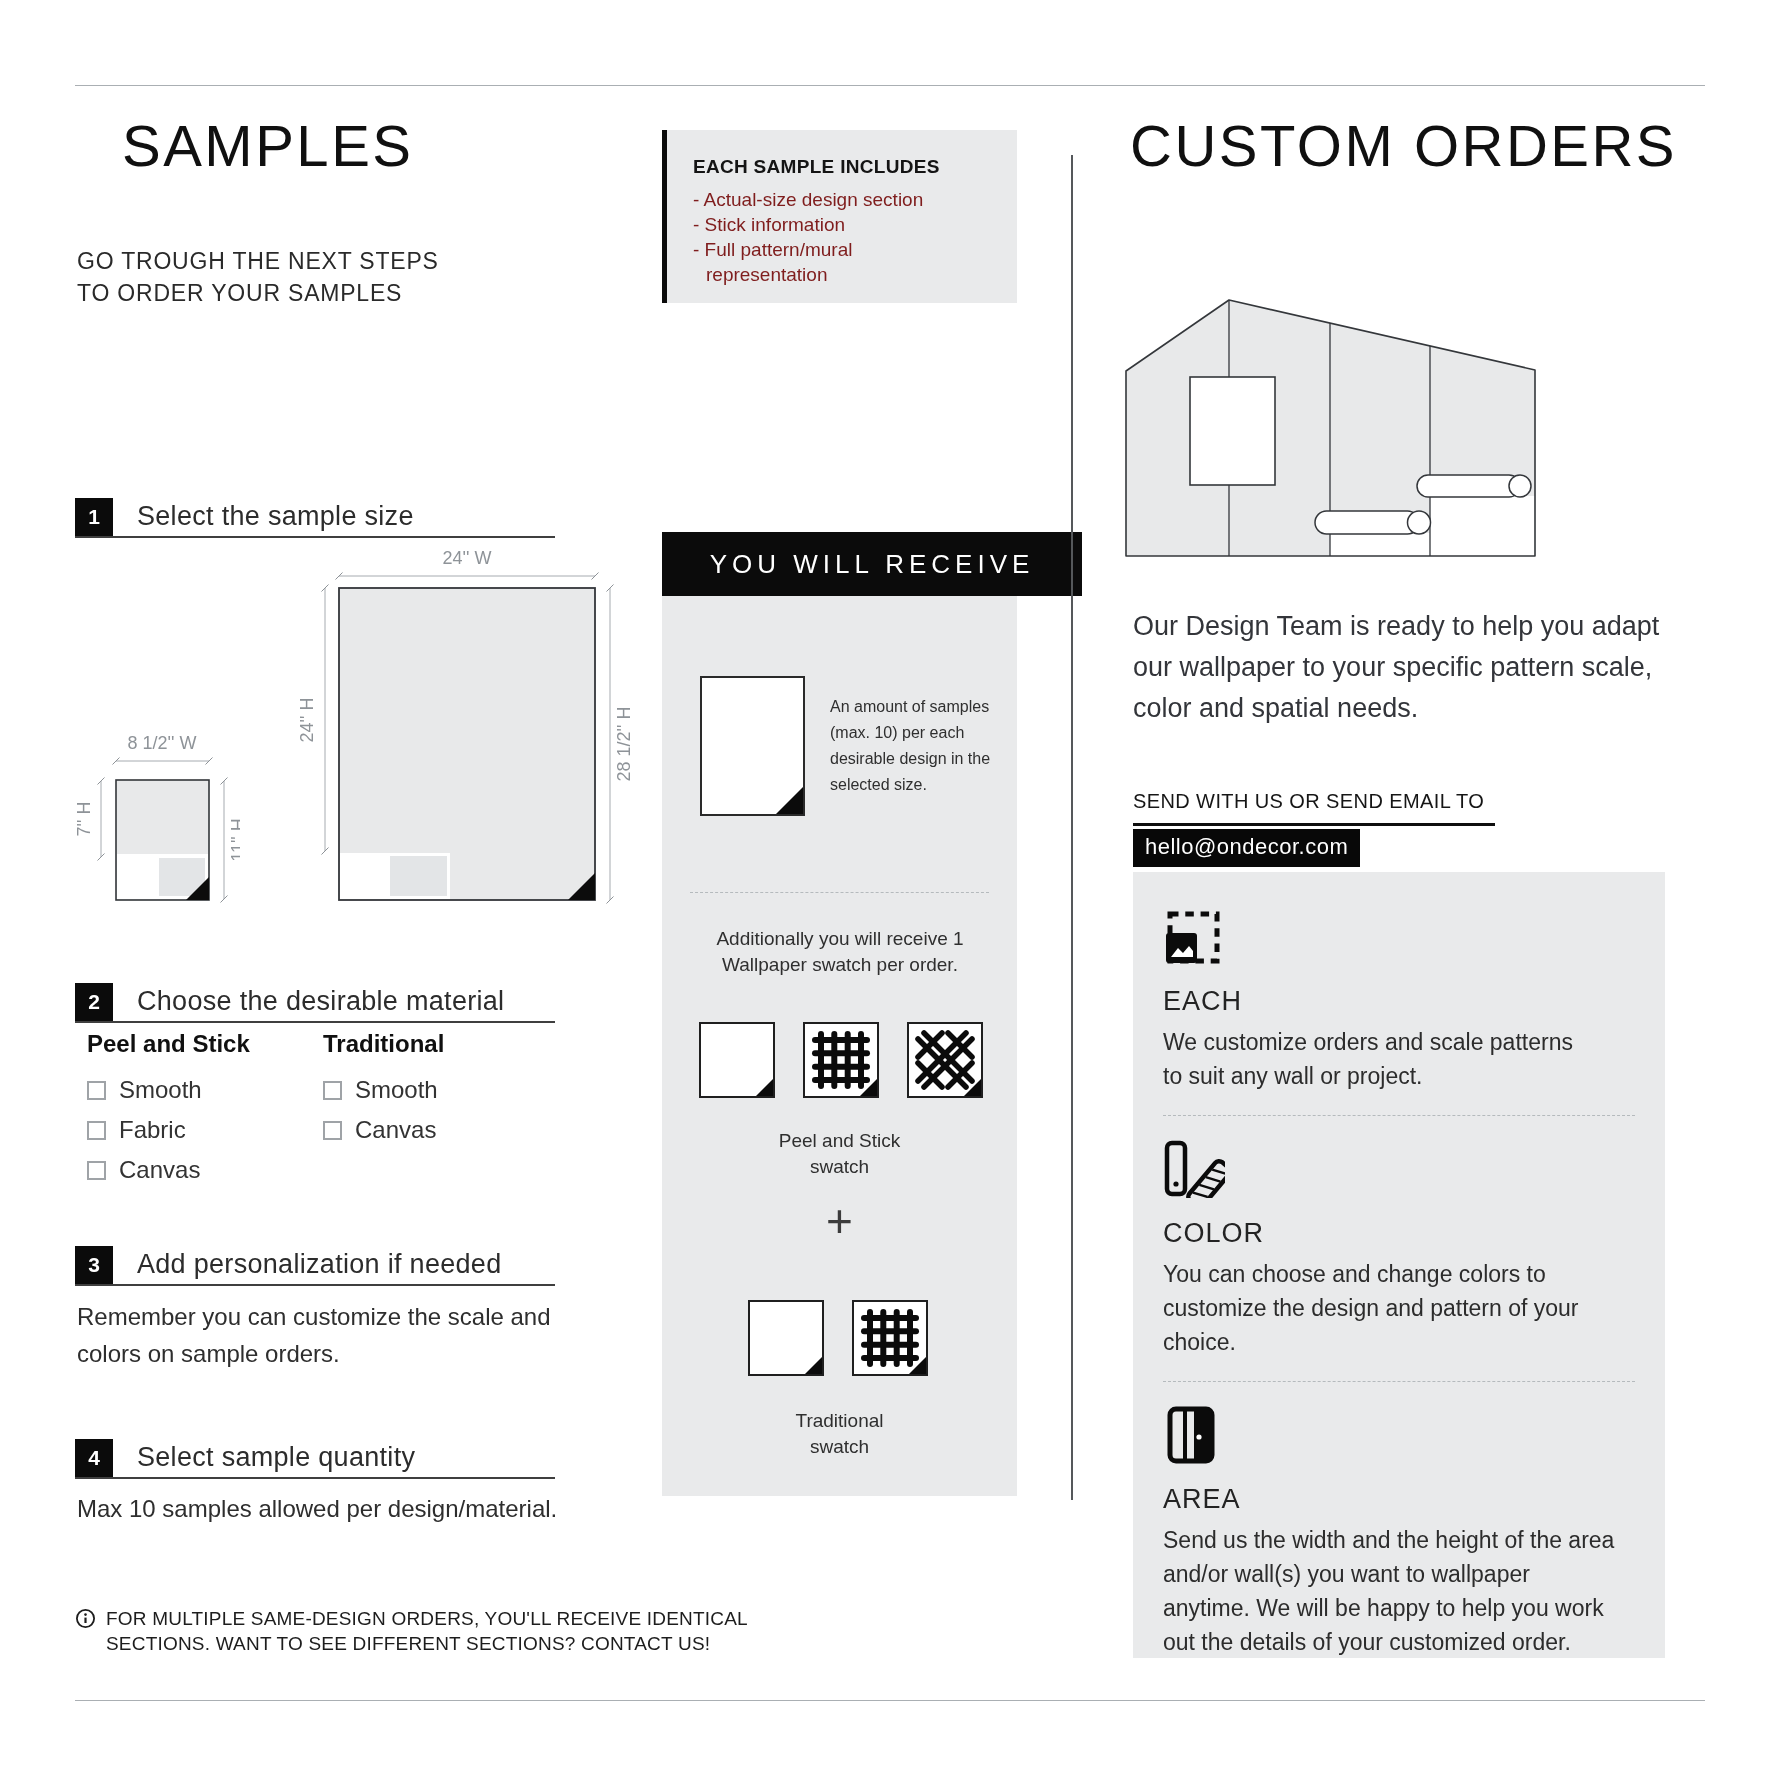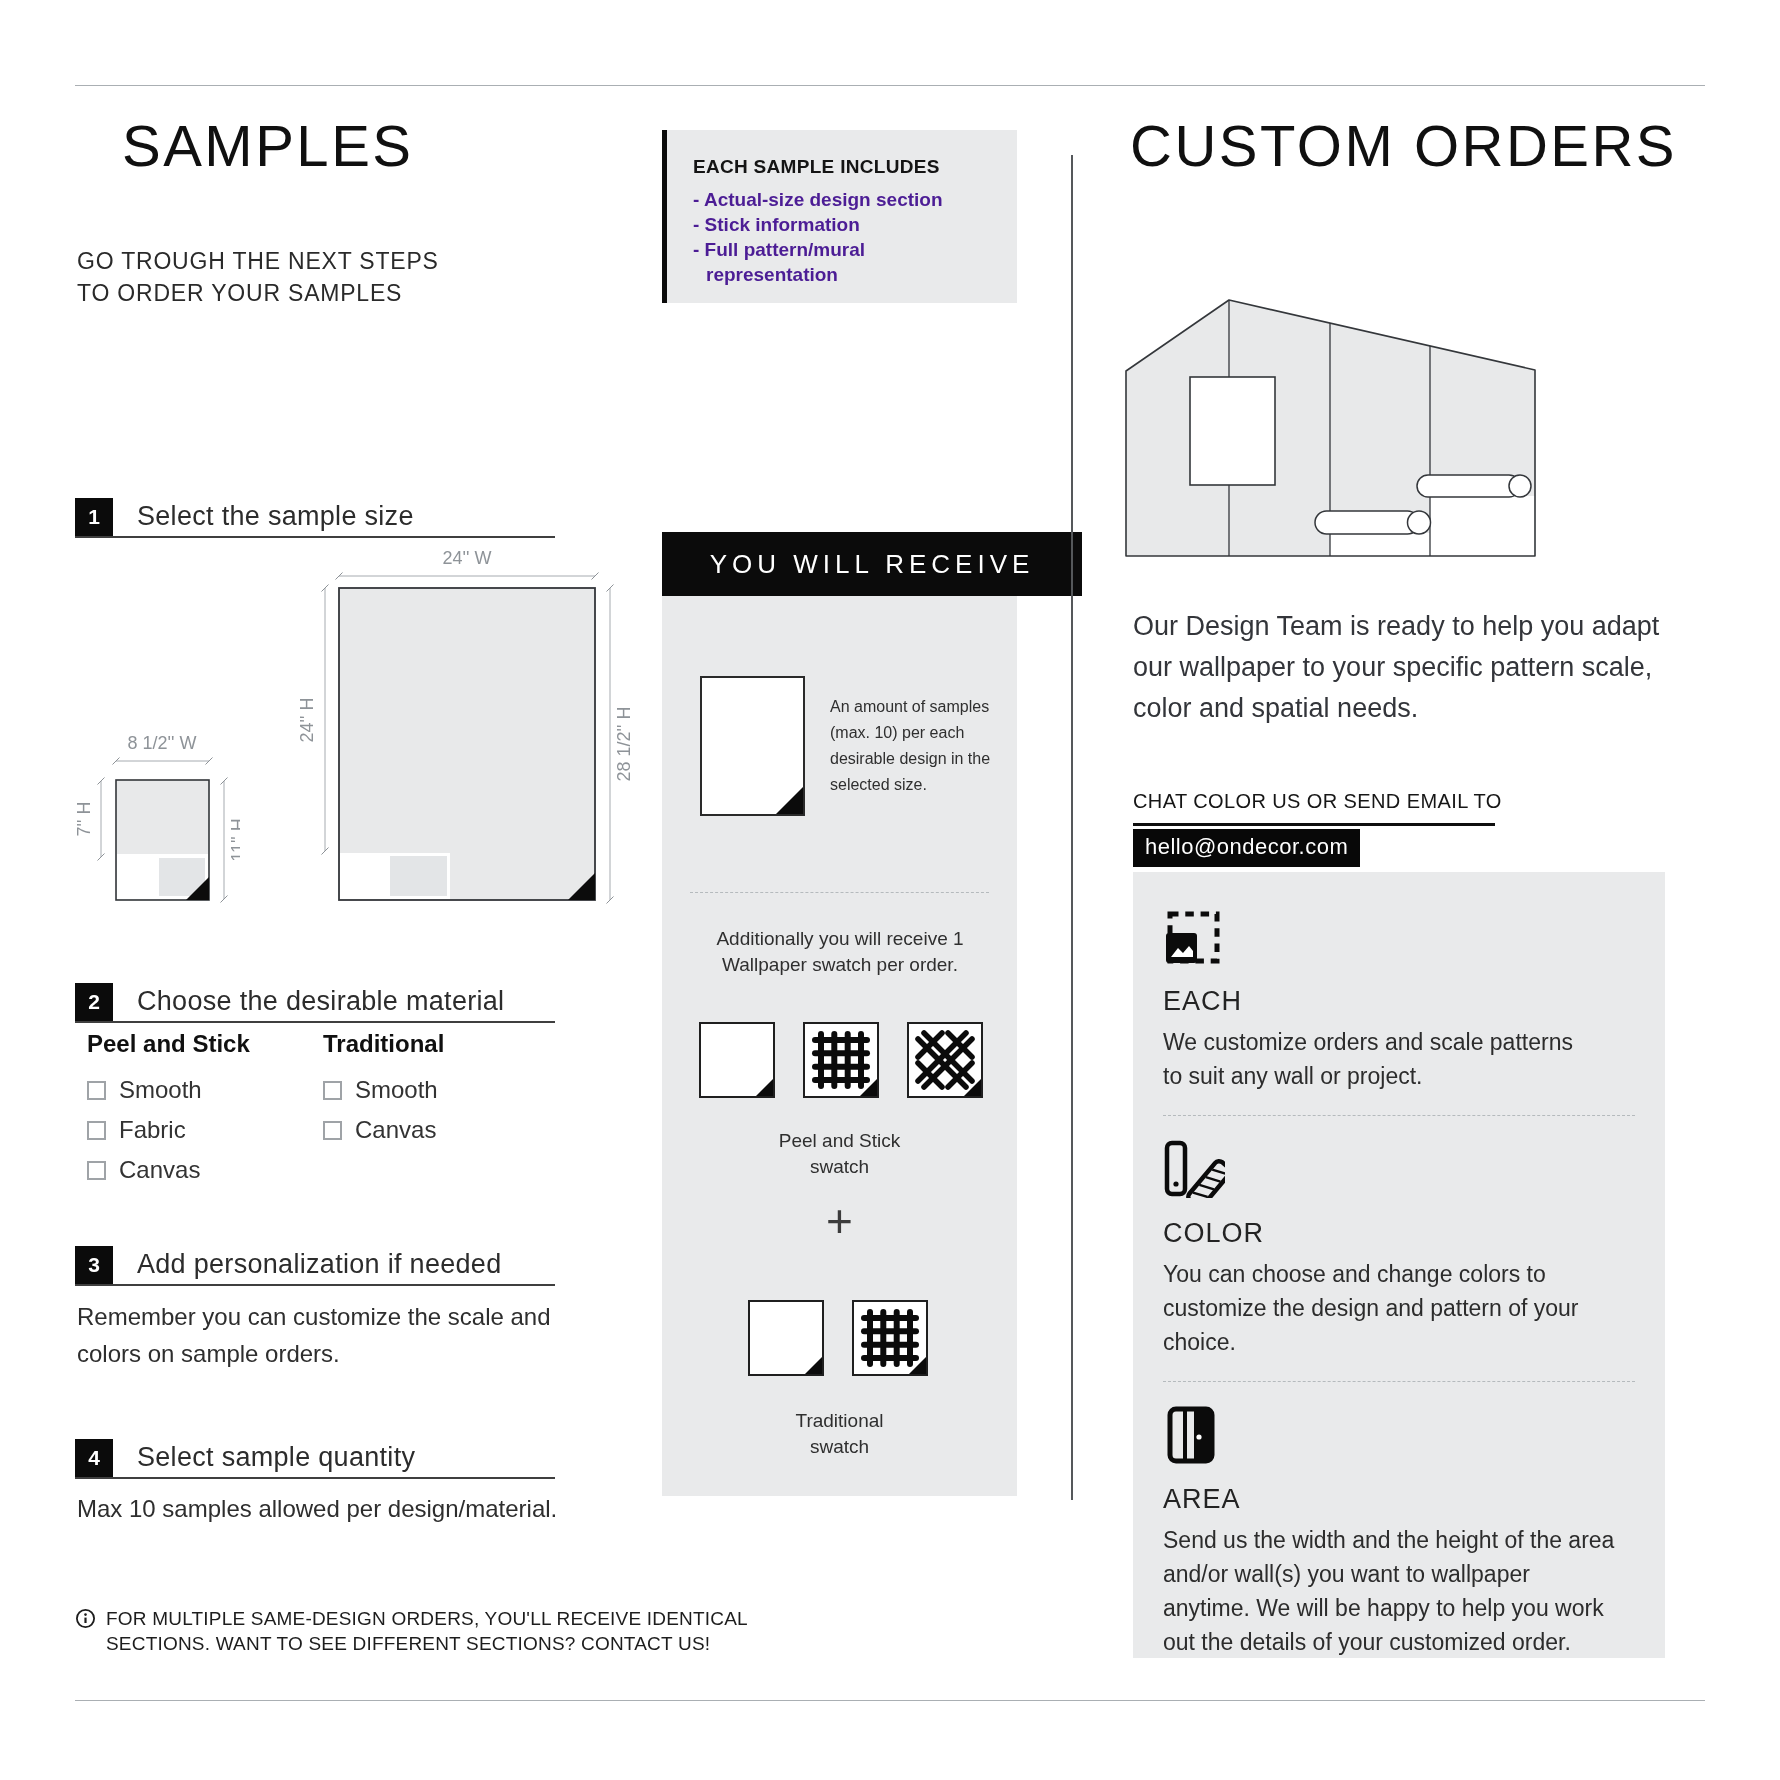--- a/index.html
+++ b/index.html
@@ -5,21 +5,21 @@
   html,body{margin:0;padding:0;background:#fff;}
   body{font-family:"Liberation Sans","DejaVu Sans",sans-serif;color:#2b2b2b;}
   .page{position:relative;width:1780px;height:1780px;background:#ffffff;overflow:hidden;}
   .abs{position:absolute;}
   .rule{position:absolute;left:75px;width:1630px;height:1px;background:#aaafb3;}
   .big-title{position:absolute;font-size:58px;font-weight:500;letter-spacing:2.5px;color:#101010;white-space:nowrap;}
   .intro{position:absolute;font-size:23px;line-height:32px;letter-spacing:.8px;color:#2a2a2a;}
   
   .includes-box{position:absolute;left:662px;top:130px;width:355px;height:173px;background:#e9eaeb;border-left:5px solid #0b0b0b;box-sizing:border-box;padding:26px 18px 0 26px;}
   .includes-title{font-size:19px;font-weight:700;letter-spacing:.3px;color:#141414;margin-bottom:9px;}
-  .includes-item{font-size:19px;line-height:25px;color:#4c1d95;padding-left:13px;text-indent:-13px;max-width:250px;font-weight:bold;}
+  .includes-item{font-size:19px;line-height:25px;color:#7f1d1d;padding-left:13px;text-indent:-13px;max-width:250px;}
   .includes-item::before{content:"- ";}
   
   .step-header{position:absolute;left:75px;width:480px;height:44px;border-bottom:2px solid #3f3f3f;display:flex;align-items:flex-end;}
   .step-num{width:38px;height:38px;background:#0b0b0b;color:#fff;font-size:21px;font-weight:700;display:flex;align-items:center;justify-content:center;flex:0 0 auto;}
   .step-label{font-size:27px;color:#2c2c2c;margin:0 0 4px 24px;letter-spacing:.3px;white-space:nowrap;}
   
   .mat-col{position:absolute;top:1030px;}
   .mat-title{font-size:24px;font-weight:700;color:#101010;margin-bottom:12px;}
   .opt{display:flex;align-items:center;height:40px;}
   .checkbox{width:15px;height:15px;border:2px solid #9fa3a7;margin-right:13px;flex:0 0 auto;background:#fff;}
@@ -269,21 +269,21 @@
       <rect x="299" y="182" width="103" height="22" rx="11" fill="#ffffff" stroke="#34373b" stroke-width="1.5"></rect>
       <circle cx="402" cy="193" r="11" fill="#ffffff" stroke="#34373b" stroke-width="1.5"></circle>
     </g>
     <g>
       <rect x="197" y="218" width="104" height="23" rx="11.5" fill="#ffffff" stroke="#34373b" stroke-width="1.5"></rect>
       <circle cx="301" cy="229.5" r="11.5" fill="#ffffff" stroke="#34373b" stroke-width="1.5"></circle>
     </g>
   </svg>
 
   <div class="custom-intro">Our Design Team is ready to help you adapt our wallpaper to your specific pattern scale, color and spatial needs.</div>
-  <div class="chat-label">CHAT COLOR US OR SEND EMAIL TO</div>
+  <div class="chat-label">SEND WITH US OR SEND EMAIL TO</div>
   <div class="email-badge">hello@ondecor.com</div>
 
   <div class="info-box">
     
     <svg width="58" height="56" viewBox="0 0 58 56">
       <rect x="7" y="4" width="47" height="47" fill="none" stroke="#0b0b0b" stroke-width="5" stroke-dasharray="8.5 6.8"></rect>
       <rect x="3" y="23" width="31" height="30" rx="3" fill="#0b0b0b"></rect>
       <path d="M8 47 L15 38 L20 43 L26 36 L30 41 L30 47 Z" fill="#ffffff"></path>
     </svg>
     <div class="feat-name">EACH</div>

